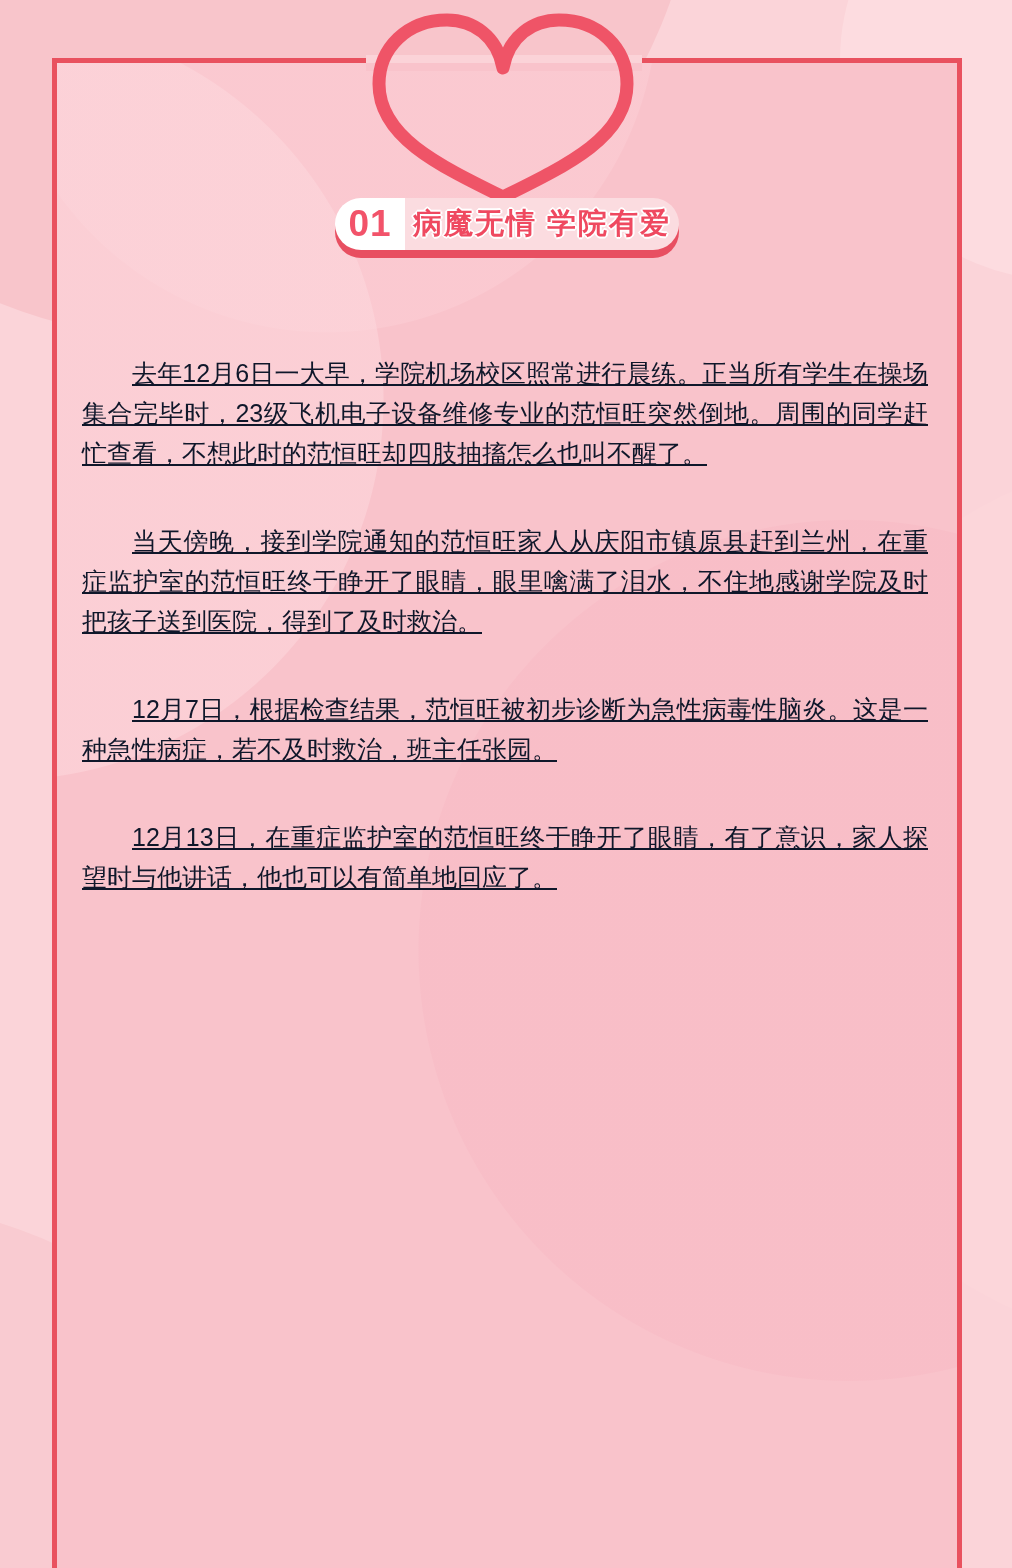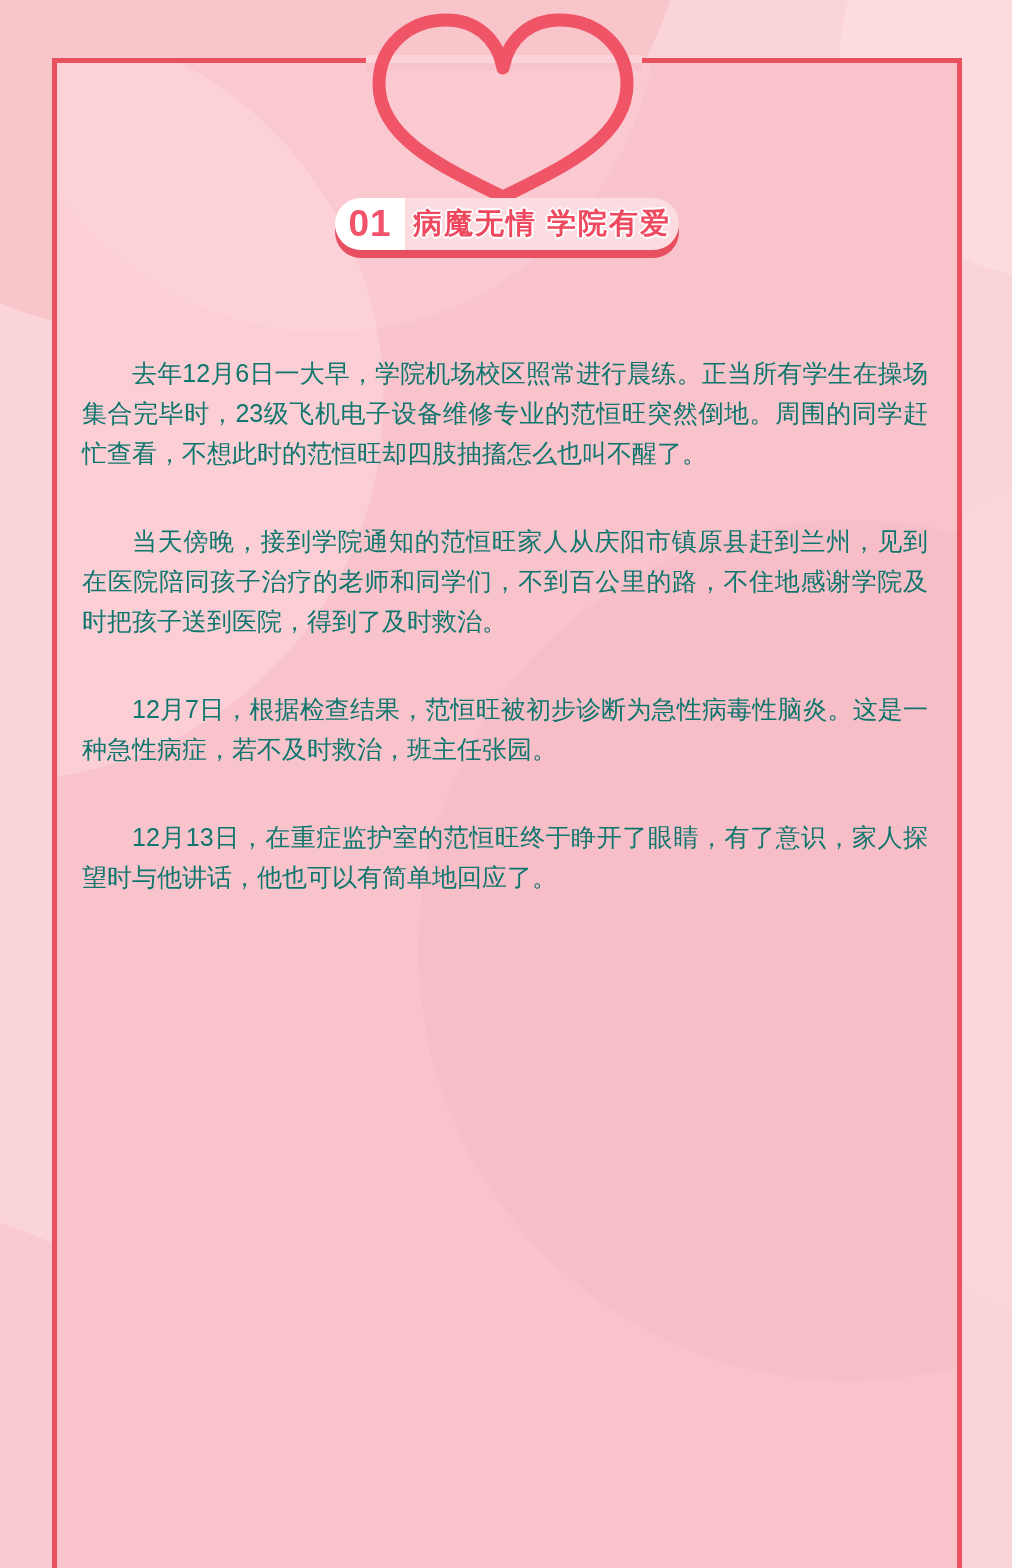--- a/index.html
+++ b/index.html
@@ -83,25 +83,26 @@
 
   .content {
     position: absolute;
     left: 57px; top: 63px;
     width: 900px;
     padding: 290px 29px 0 25px;
   }
   .content p {
     font-size: 25px;
     line-height: 40px;
-    color: #0f766e;
+    color: #0f172a;
     text-align: justify;
     text-indent: 2em;
     margin-bottom: 48px;
     letter-spacing: 0;
+    text-decoration: underline;
   }
 </style>
 </head>
 <body>
 
 <div class="blob blob-tl"></div>
 <div class="blob blob-tr"></div>
 <div class="blob blob-bl"></div>
 <div class="blob blob-r"></div>
 
@@ -115,16 +116,16 @@
 <div class="badge">
   <div class="badge-shadow"></div>
   <div class="badge-pill">
     <div class="badge-num">01</div>
     <div class="badge-title">病魔无情 学院有爱</div>
   </div>
 </div>
 
 <div class="content">
   <p>去年12月6日一大早，学院机场校区照常进行晨练。正当所有学生在操场集合完毕时，23级飞机电子设备维修专业的范恒旺突然倒地。周围的同学赶忙查看，不想此时的范恒旺却四肢抽搐怎么也叫不醒了。</p>
-  <p>当天傍晚，接到学院通知的范恒旺家人从庆阳市镇原县赶到兰州，见到在医院陪同孩子治疗的老师和同学们，不到百公里的路，不住地感谢学院及时把孩子送到医院，得到了及时救治。</p>
+  <p>当天傍晚，接到学院通知的范恒旺家人从庆阳市镇原县赶到兰州，在重症监护室的范恒旺终于睁开了眼睛，眼里噙满了泪水，不住地感谢学院及时把孩子送到医院，得到了及时救治。</p>
   <p>12月7日，根据检查结果，范恒旺被初步诊断为急性病毒性脑炎。这是一种急性病症，若不及时救治，班主任张园。</p>
   <p>12月13日，在重症监护室的范恒旺终于睁开了眼睛，有了意识，家人探望时与他讲话，他也可以有简单地回应了。</p>
 </div>
 
 </body></html>

